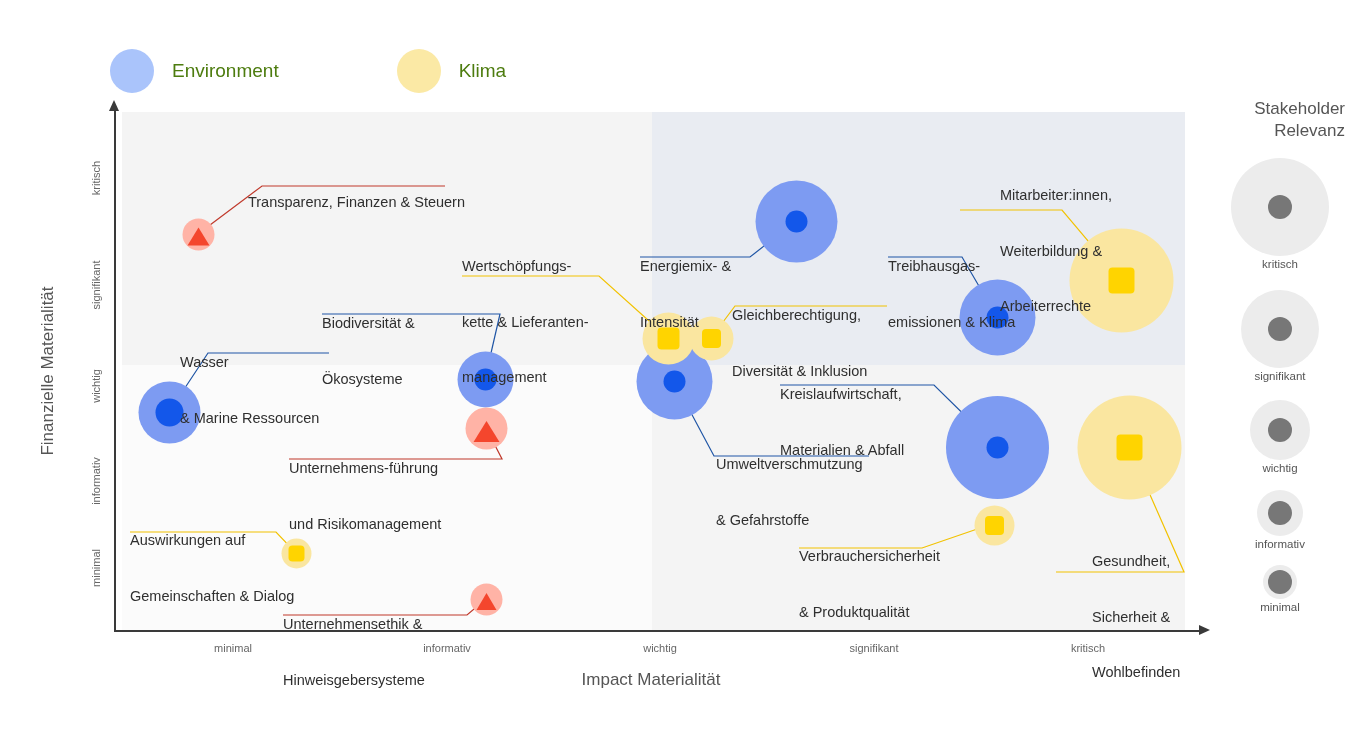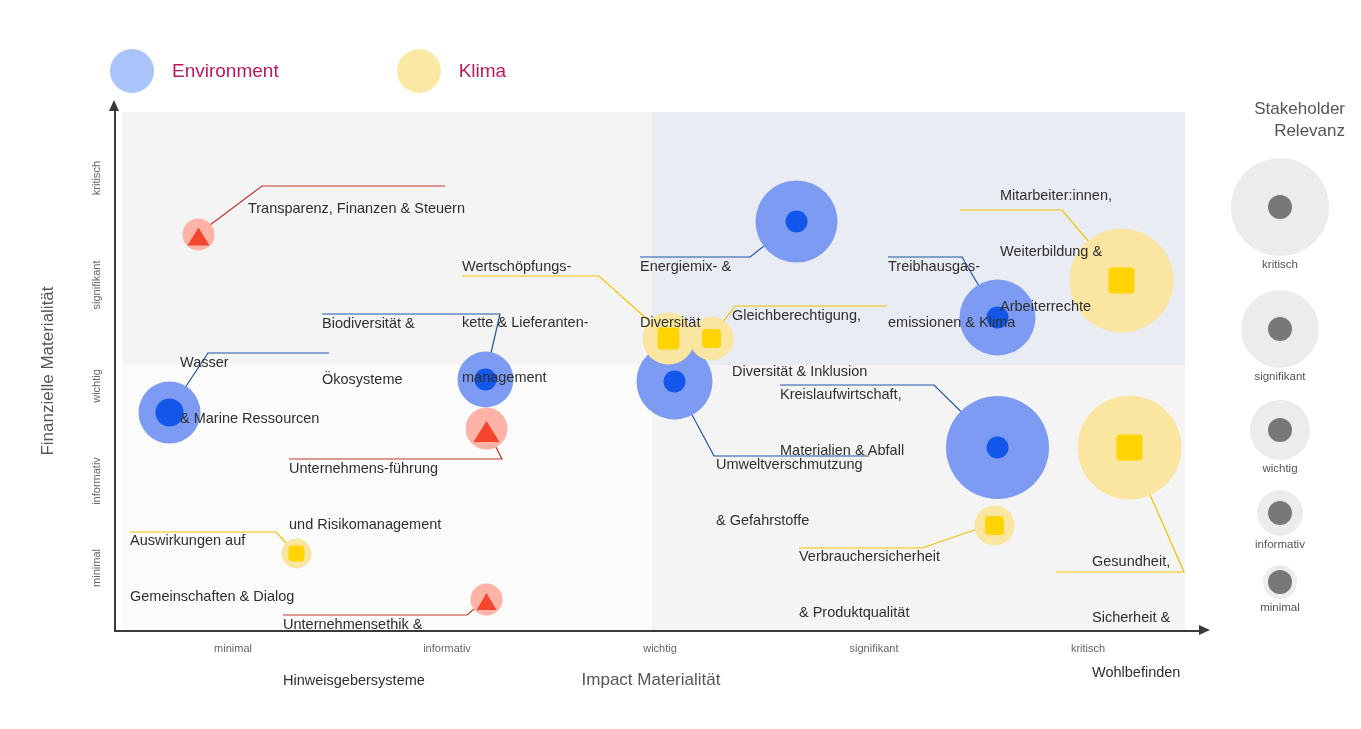--- a/index.html
+++ b/index.html
@@ -16,21 +16,21 @@
 
   
   .legend{position:absolute;left:110px;top:48px;height:46px;display:flex;align-items:center;}
   .legend-item{display:flex;align-items:center;margin-right:118px;}
   .legend-mark{width:44px;height:44px;position:relative;margin-right:18px;}
   .legend-halo{position:absolute;left:0;top:0;width:44px;height:44px;border-radius:50%;}
   .legend-core{position:absolute;left:50%;top:50%;transform:translate(-50%,-50%);}
   .lg-circle{width:22px;height:22px;border-radius:50%;}
   .lg-square{width:22px;height:22px;border-radius:4px;}
   .lg-tri{width:0;height:0;border-left:13px solid transparent;border-right:13px solid transparent;}
-  .legend-label{font-size:19px;color:#be185d;white-space:nowrap;}
+  .legend-label{font-size:19px;color:#4d7c0f;white-space:nowrap;}
 
   
   .plot-area{position:absolute;left:122px;top:112px;width:1063px;height:518px;}
   .quad{position:absolute;}
   .axis-line{position:absolute;background:#3a3a3a;}
   .axis-arrow{position:absolute;width:0;height:0;}
 
   .ytitle{
     position:absolute;left:-18px;top:255px;width:260px;
     transform-origin:0 0;transform:rotate(-90deg) translate(-50%,0);
@@ -213,21 +213,21 @@
     <div class="bubble" style="left:1007px;top:335px;width:1px;height:1px;">
       <span class="halo" style="width:104px;height:104px;background:#fae6a0;"></span>
       <span class="core square" style="width:26px;height:26px;background:#ffd400;"></span>
     </div>
 
     <div class="bubble" style="left:872px;top:413px;width:1px;height:1px;">
       <span class="halo" style="width:40px;height:40px;background:#fae6a0;"></span>
       <span class="core square" style="width:19px;height:19px;background:#ffd400;"></span>
     </div>
 
-    <div class="lbl" style="left:102px;top:68px;text-align:right;">
+    <div class="lbl" style="left:102px;top:62px;text-align:right;">
       <span>Transparenz, Finanzen &amp; Steuern</span>
     </div>
 
     <div class="lbl" style="left:58px;top:204px;">
       <div>Wasser</div>
       <div>&amp; Marine Ressourcen</div>
     </div>
 
     <div class="lbl" style="left:200px;top:165px;">
       <div>Biodiversität &amp;</div>
@@ -250,21 +250,21 @@
     </div>
 
     <div class="lbl" style="left:340px;top:108px;">
       <div>Wertschöpfungs-</div>
       <div>kette &amp; Lieferanten-</div>
       <div>management</div>
     </div>
 
     <div class="lbl" style="left:518px;top:108px;">
       <div>Energiemix- &amp;</div>
-      <div>Diversität</div>
+      <div>Intensität</div>
     </div>
 
     <div class="lbl" style="left:610px;top:157px;">
       <div>Gleichberechtigung,</div>
       <div>Diversität &amp; Inklusion</div>
     </div>
 
     <div class="lbl" style="left:594px;top:306px;">
       <div>Umweltverschmutzung</div>
       <div>&amp; Gefahrstoffe</div>

